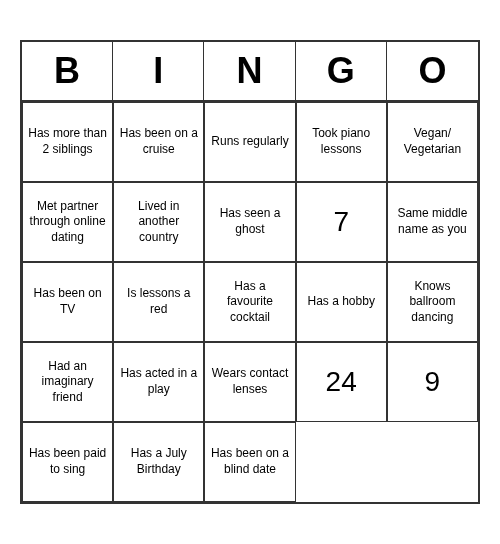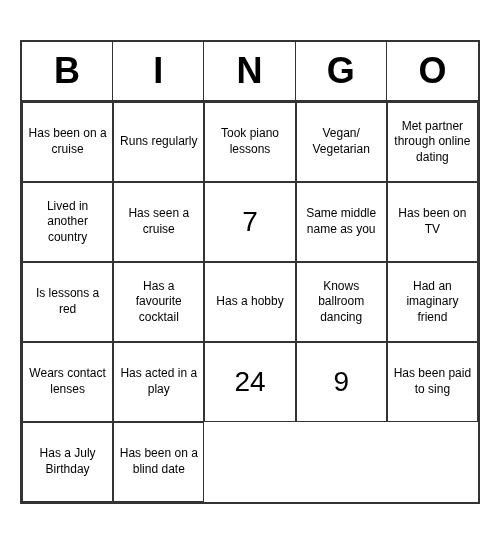--- a/index.html
+++ b/index.html
@@ -57,36 +57,37 @@
 
 <div class="bingo-card">
   <div class="bingo-header">
   <div class="bingo-letter">B</div>
       <div class="bingo-letter">I</div>
       <div class="bingo-letter">N</div>
       <div class="bingo-letter">G</div>
       <div class="bingo-letter">O</div>
     </div>
   <div class="bingo-grid">
+  <div class="bingo-cell">Has more than 2 siblings</div>
       <div class="bingo-cell">Has been on a cruise</div>
       <div class="bingo-cell">Runs regularly</div>
       <div class="bingo-cell">Took piano lessons</div>
       <div class="bingo-cell">Vegan/ Vegetarian</div>
       <div class="bingo-cell">Met partner through online dating</div>
       <div class="bingo-cell">Lived in another country</div>
-      <div class="bingo-cell">Has seen a cruise</div>
+      <div class="bingo-cell">Has seen a ghost</div>
       <div class="bingo-cell number">7</div>
       <div class="bingo-cell">Same middle name as you</div>
       <div class="bingo-cell">Has been on TV</div>
       <div class="bingo-cell">Is lessons a red</div>
       <div class="bingo-cell">Has a favourite cocktail</div>
       <div class="bingo-cell">Has a hobby</div>
       <div class="bingo-cell">Knows ballroom dancing</div>
       <div class="bingo-cell">Had an imaginary friend</div>
+      <div class="bingo-cell">Has acted in a play</div>
       <div class="bingo-cell">Wears contact lenses</div>
-      <div class="bingo-cell">Has acted in a play</div>
       <div class="bingo-cell number">24</div>
       <div class="bingo-cell number">9</div>
       <div class="bingo-cell">Has been paid to sing</div>
       <div class="bingo-cell">Has a July Birthday</div>
       <div class="bingo-cell">Has been on a blind date</div>
     </div>
 </div>
 
 </body></html>

